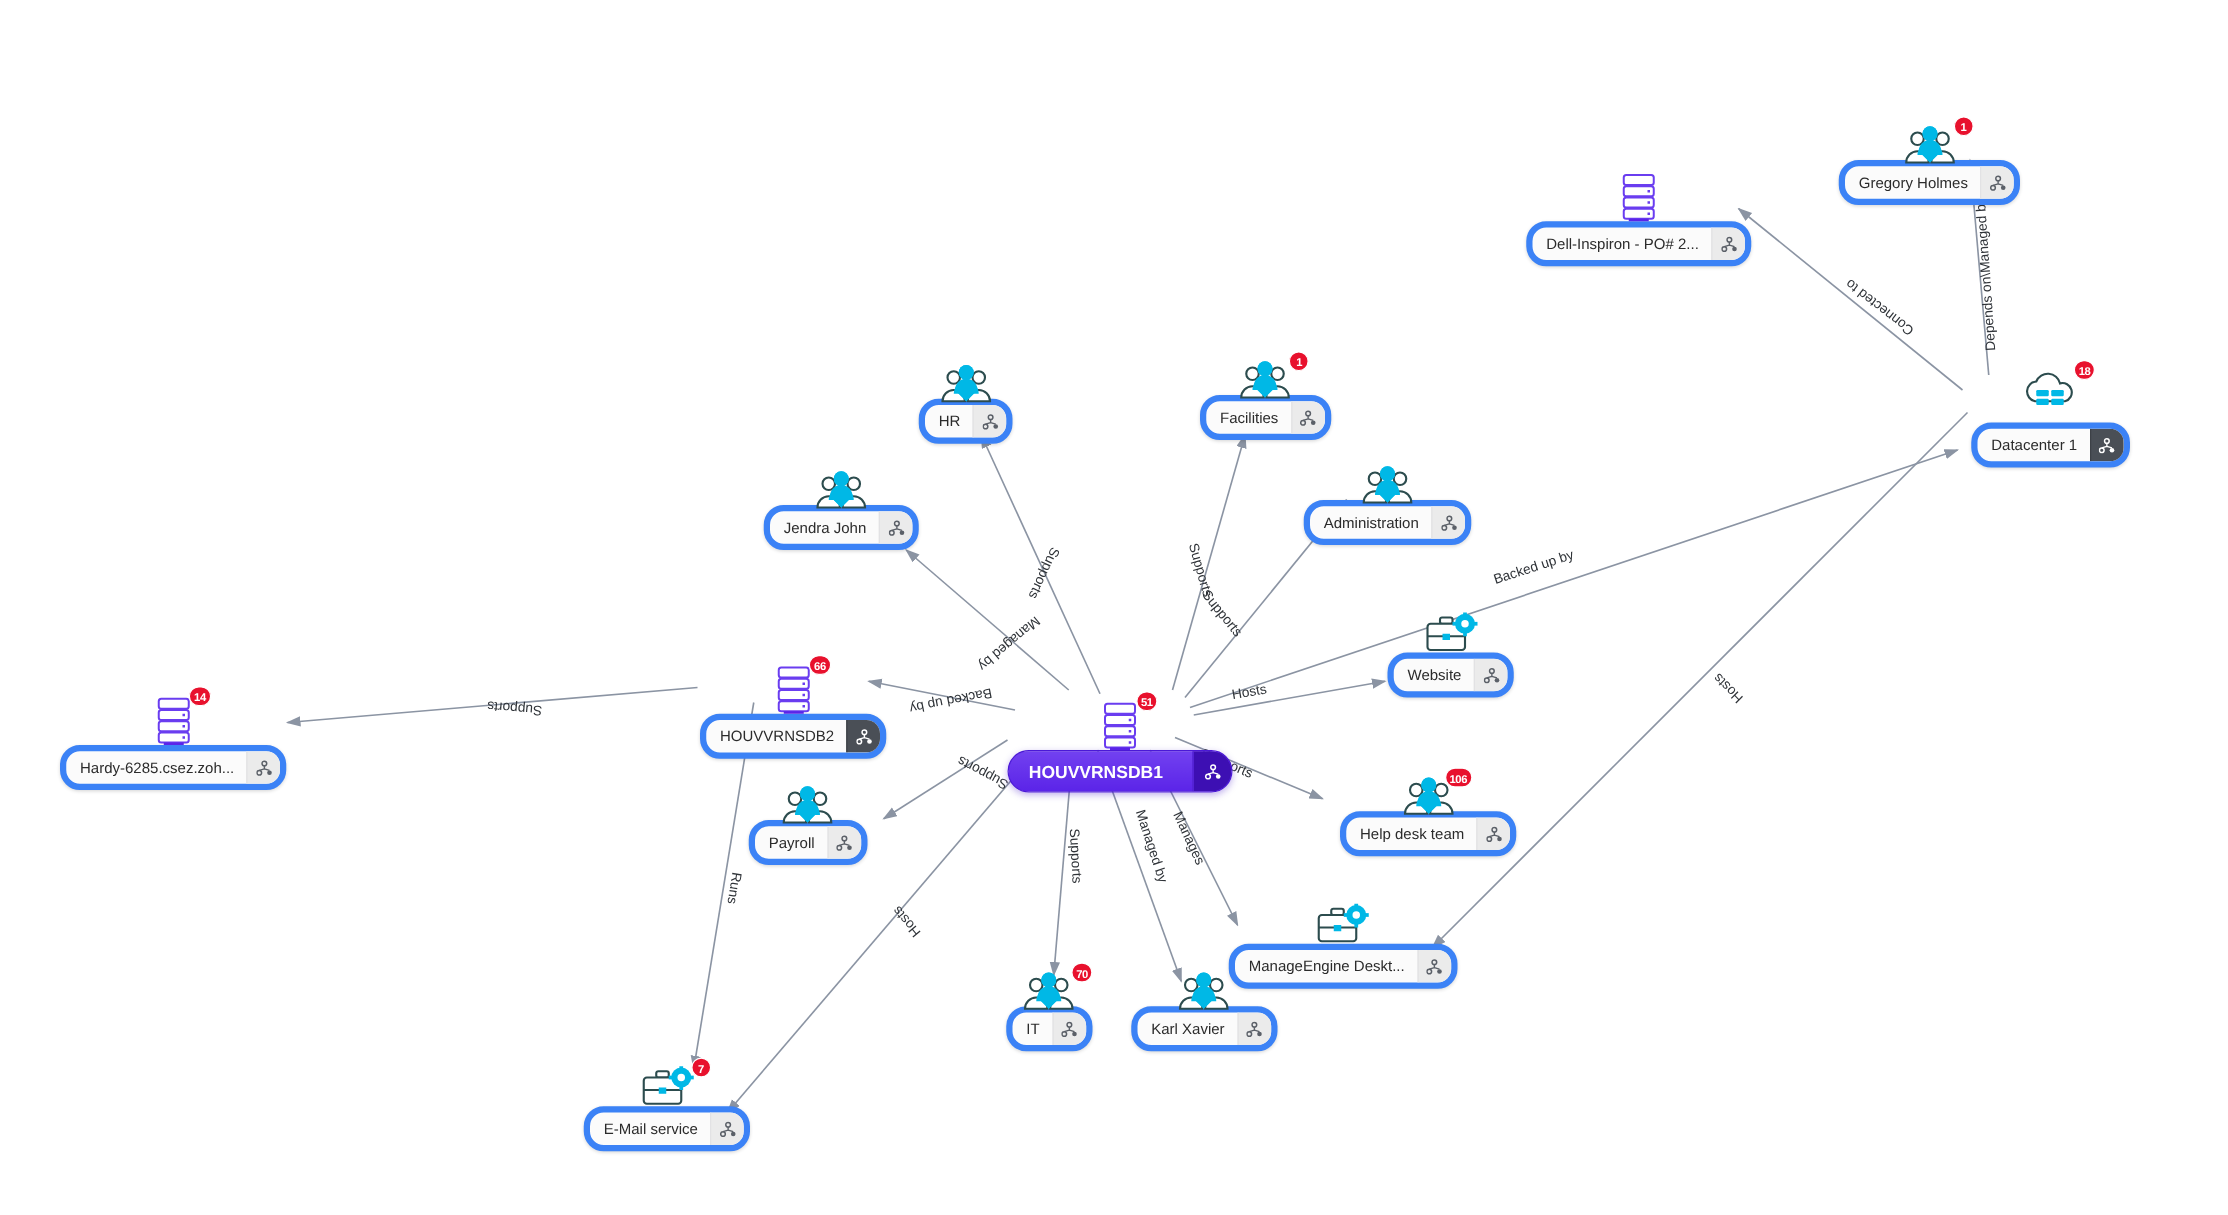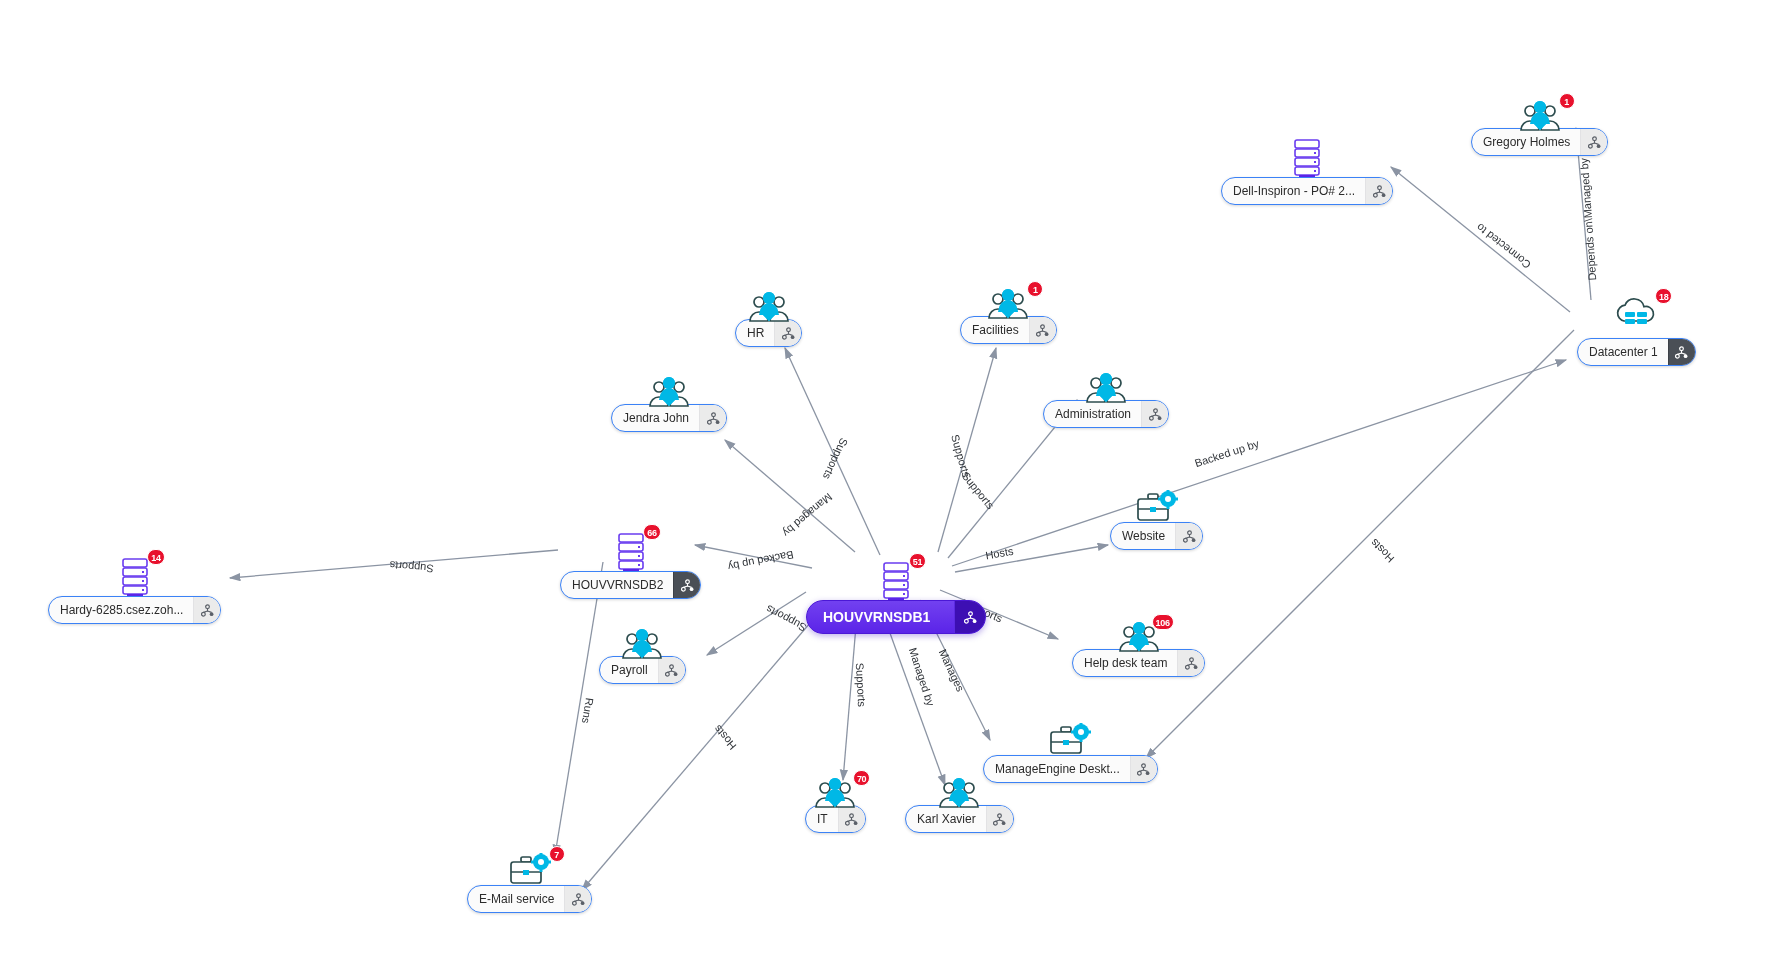--- a/index.html
+++ b/index.html
@@ -16,21 +16,21 @@
   .badge{
     position:absolute;top:-7px;right:-13px;
     min-width:16px;height:16px;padding:0 3px;box-sizing:border-box;
     background:#e8112d;color:#fff;border-radius:9px;
     font-size:9px;font-weight:bold;line-height:16px;text-align:center;
     border:1.5px solid #fff;letter-spacing:-0.3px;
   }
 
   .pill{
     display:flex;align-items:center;
-    background:#fbfbfb;border:1px solid #3b82f6;border-radius:16px;
+    background:#fbfbfb;border:5px solid #3b82f6;border-radius:16px;
     box-shadow:0 1px 3px rgba(0,0,0,0.16);
     height:26px;padding:0 0 0 11px;overflow:hidden;white-space:nowrap;
   }
   .pill .lbl{font-size:12px;color:#2b2b2b;padding-right:10px;}
   .pill .hnd{
     width:26px;height:26px;flex:0 0 26px;background:#ebebeb;
     display:flex;align-items:center;justify-content:center;
     border-left:1px solid #e2e2e4;
   }
 

